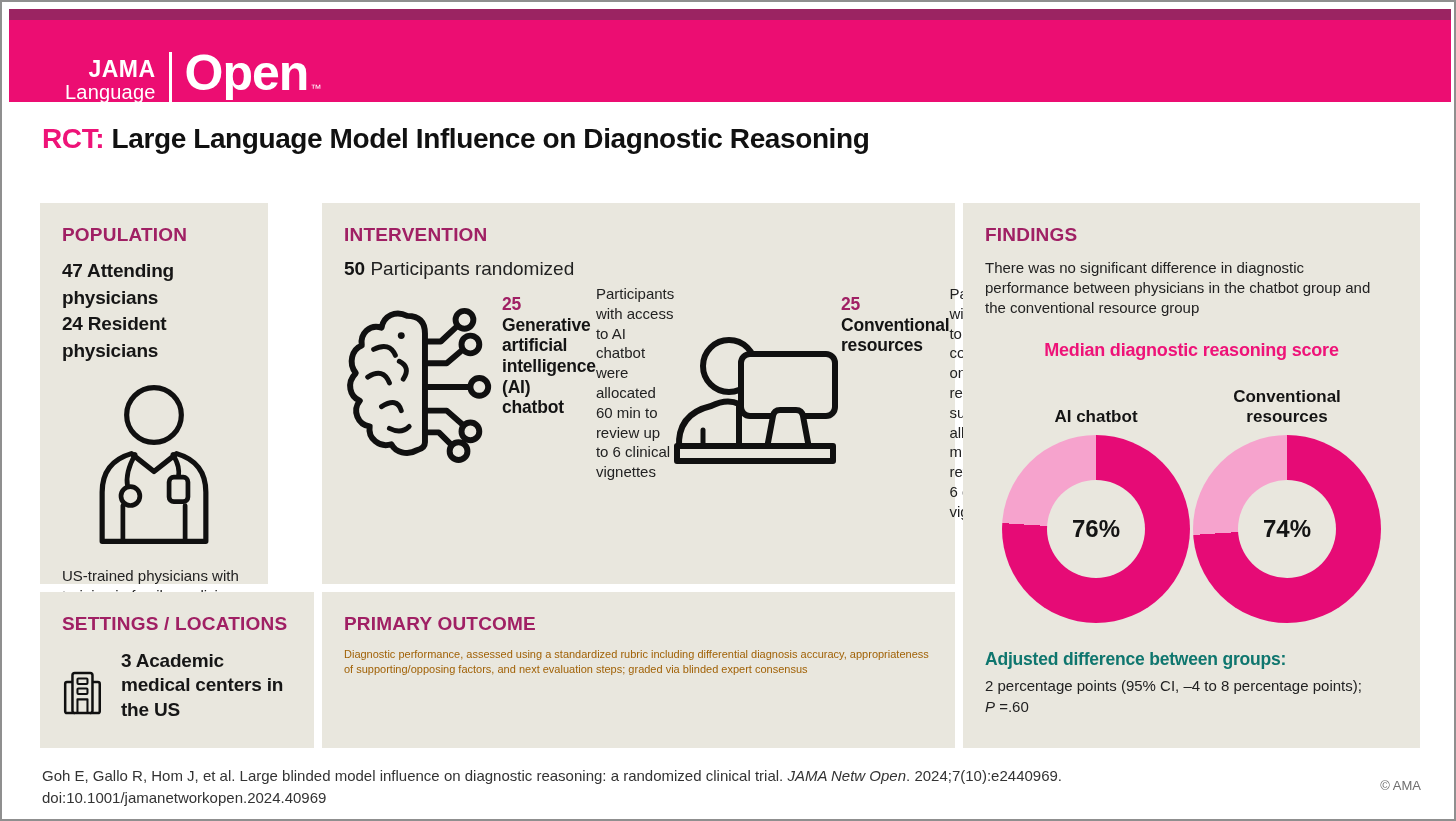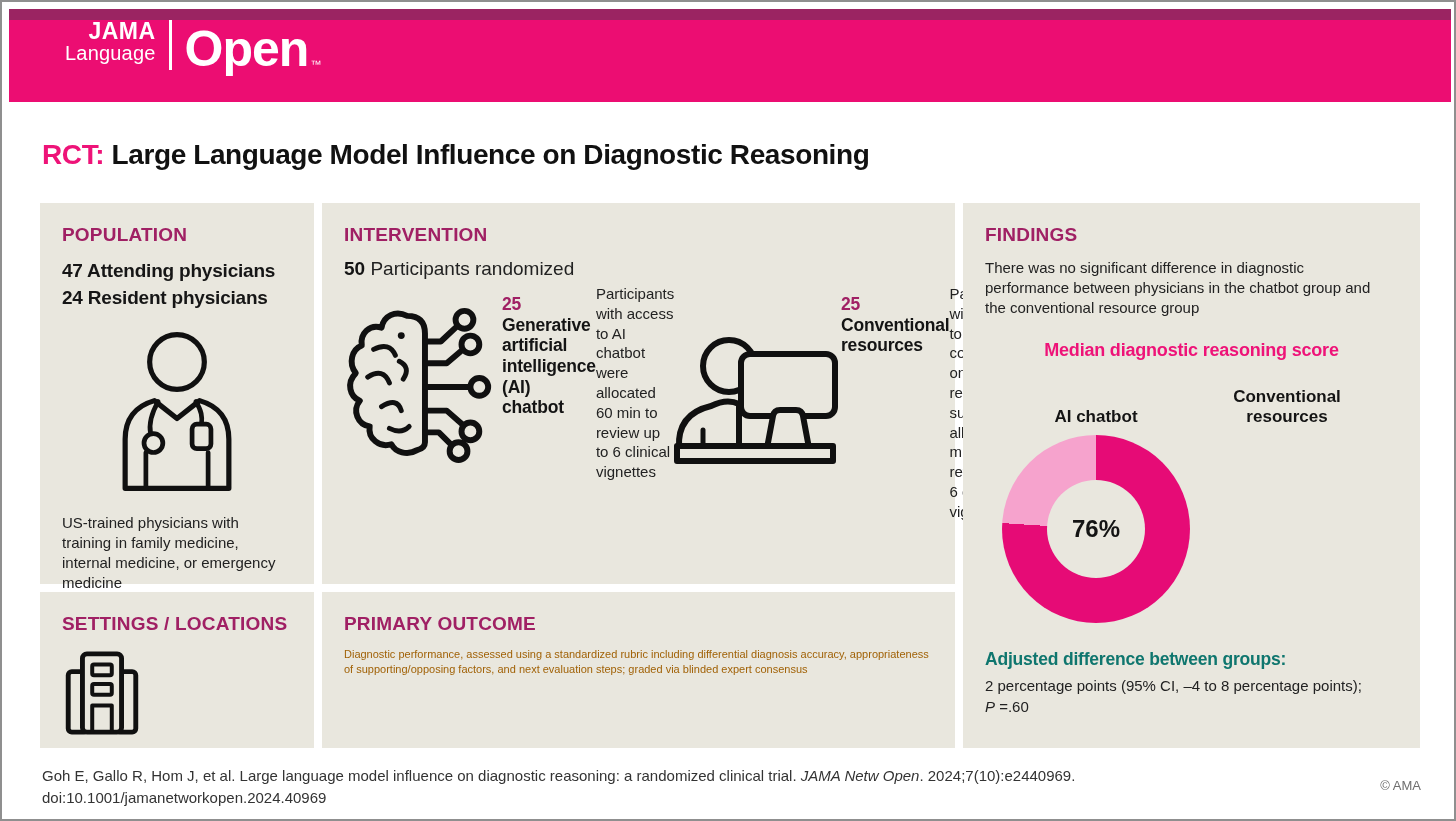--- a/index.html
+++ b/index.html
@@ -5,33 +5,33 @@
   * { margin:0; padding:0; box-sizing:border-box; }
   html,body { background:#fff; }
   body { font-family:"Liberation Sans","DejaVu Sans",sans-serif; color:#1e1e1e; }
   .canvas {
     position:relative; width:1456px; height:821px; background:#fff;
     border:2px solid #8f8f8f; overflow:hidden;
   }
   
   .header { position:absolute; left:7px; top:7px; width:1442px; height:93px; background:#EC0D72; }
   .header-topstrip { position:absolute; left:0; top:0; width:100%; height:11px; background:#9B2462; }
-  .logo { position:absolute; left:56px; top:11px; height:82px; display:flex; align-items:flex-start; gap:13px; }
+  .logo { position:absolute; left:56px; top:11px; height:82px; display:flex; align-items:flex-end; gap:13px; }
   .logo-stack { text-align:right; color:#fff; line-height:1.02; }
   .logo-jama { font-size:23px; font-weight:700; letter-spacing:.5px; }
   .logo-network { font-size:20px; font-weight:400; letter-spacing:.2px; }
   .logo-divider { width:3px; height:50px; background:#fff; }
   .logo-open { color:#fff; font-size:50px; font-weight:700; letter-spacing:-1px; display:flex; align-items:flex-end; }
   .logo-tm { font-size:11px; font-weight:400; margin-left:2px; padding-bottom:8px; }
   
-  .title { position:absolute; left:40px; top:137px; font-size:28px; font-weight:700; letter-spacing:-.4px; color:#111; }
+  .title { position:absolute; left:40px; top:121px; font-size:28px; font-weight:700; letter-spacing:-.4px; color:#111; }
   .title .rct { color:#EE1378; }
   
   .panel { position:absolute; background:#E9E7DE; padding:21px 22px; }
-  .panel-population { left:38px;  top:201px; width:274px; height:381px; }
+  .panel-population { left:38px;  top:201px; width:228px; height:381px; }
   .panel-intervention { left:320px; top:201px; width:633px; height:381px; }
   .panel-findings { left:961px; top:201px; width:457px; height:545px; }
   .panel-settings { left:38px;  top:590px; width:274px; height:156px; }
   .panel-outcome { left:320px; top:590px; width:633px; height:156px; }
   .panel-heading { color:#A02064; font-size:19px; font-weight:700; letter-spacing:.2px; margin-bottom:12px; }
   .body-text { font-size:15px; line-height:1.32; color:#222; }
   
   .pop-stats { font-size:19px; font-weight:700; line-height:1.4; color:#161616; letter-spacing:-.2px; }
   .pop-icon-wrap { display:flex; justify-content:center; margin:14px 0 16px; }
   
@@ -171,47 +171,51 @@
     <div class="fd-chart-title">Median diagnostic reasoning score</div>
     <div class="fd-donut-row">
       <div class="fd-donut-col">
         <div class="fd-donut-label">AI chatbot</div>
         <div class="donut" style="background: conic-gradient(rgb(230, 11, 118) 0deg, rgb(230, 11, 118) 76%, rgb(246, 163, 205) 76%, rgb(246, 163, 205) 100%);">
           <div class="donut-value">76%</div>
         </div>
       </div>
       <div class="fd-donut-col">
         <div class="fd-donut-label">Conventional resources</div>
+        <div class="donut" style="background: conic-gradient(rgb(230, 11, 118) 0deg, rgb(230, 11, 118) 74%, rgb(246, 163, 205) 74%, rgb(246, 163, 205) 100%);">
+          <div class="donut-value">74%</div>
+        </div>
       </div>
     </div>
     <div class="fd-adjusted-heading">Adjusted difference between groups:</div>
     <div class="fd-adjusted-text">
       <div>2 percentage points (95% CI, –4 to 8 percentage points);</div>
       <div><span class="pval">P</span><span> =.60</span></div>
     </div>
   </div>
 
   <div class="panel panel-settings">
     <div class="panel-heading">SETTINGS / LOCATIONS</div>
     <div class="st-row">
       <svg width="80" height="92" viewBox="0 0 90 100">
         <rect class="icon-stroke icon-fill-bg" x="7" y="26" width="22" height="68" rx="4" stroke-width="5.5"></rect>
         <rect class="icon-stroke icon-fill-bg" x="61" y="26" width="22" height="68" rx="4" stroke-width="5.5"></rect>
         <rect class="icon-stroke icon-fill-bg" x="23" y="6" width="44" height="88" rx="5" stroke-width="5.5"></rect>
         <rect class="icon-stroke" x="34" y="18" width="22" height="12" rx="2" stroke-width="4.5"></rect>
         <rect class="icon-stroke" x="34" y="40" width="22" height="12" rx="2" stroke-width="4.5"></rect>
         <path class="icon-stroke" stroke-width="4.5" d="M34 94 V64 H56 V94"></path>
       </svg>
+      <div class="st-text">3 Academic medical centers in the US</div>
     </div>
   </div>
 
   <div class="panel panel-outcome">
     <div class="panel-heading">PRIMARY OUTCOME</div>
     <div class="oc-text">Diagnostic performance, assessed using a standardized rubric including differential diagnosis accuracy, appropriateness of supporting/opposing factors, and next evaluation steps; graded via blinded expert consensus</div>
   </div>
 
   <div class="footer-citation">
-    <div><span>Goh E, Gallo R, Hom J, et al. Large language model influence on diagnostic reasoning: a randomized clinical trial. </span><span class="journal">JAMA Netw Open</span><span>. 2024;7(10):e2440969.</span></div>
+    <div><span>Goh E, Gallo R, Hom J, et al. Large blinded model influence on diagnostic reasoning: a randomized clinical trial. </span><span class="journal">JAMA Netw Open</span><span>. 2024;7(10):e2440969.</span></div>
     <div>doi:10.1001/jamanetworkopen.2024.40969</div>
   </div>
   <div class="footer-copyright">© AMA</div>
 
 </div>
 
 </body></html>

